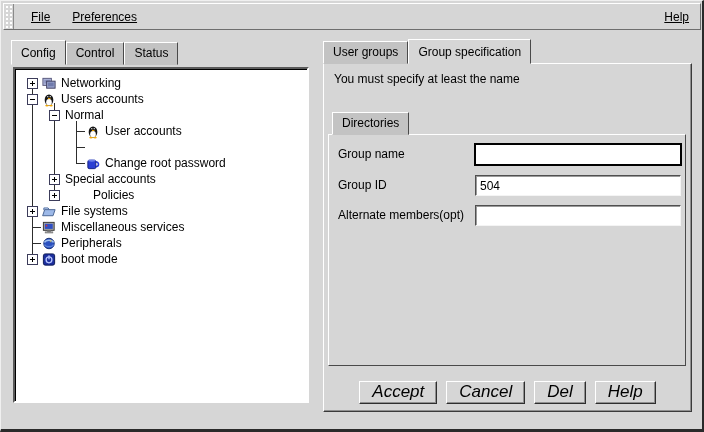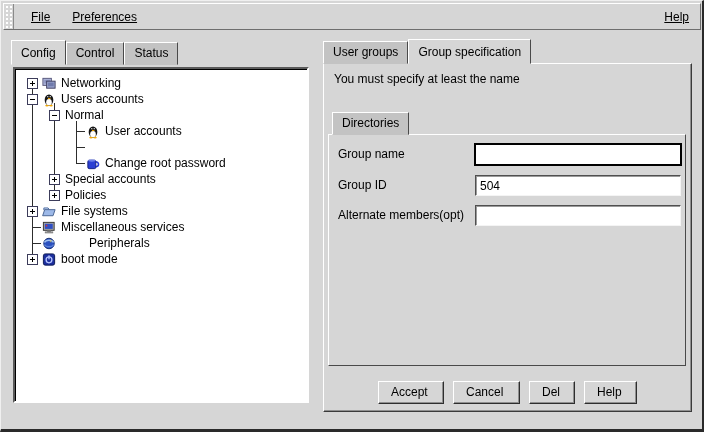--- a/index.html
+++ b/index.html
@@ -98,22 +98,22 @@
   }
   
   .button-row {
     position: absolute; left: 0; right: 0; top: 316px; height: 24px;
     display: flex; justify-content: center; align-items: center; gap: 9px;
   }
   .btn {
     height: 23px; background: #d6d6d6; cursor: default;
     border: 1px solid; border-color: #ffffff #2e2e2e #2e2e2e #ffffff;
     box-shadow: inset -1px -1px 0 #8f8f8f;
-    font-family: "Liberation Sans", "DejaVu Sans", sans-serif; font-size: 12px;
-    padding: 0 12px; min-width: 46px; text-align: left;
+    font-family: "Liberation Sans", "DejaVu Sans", sans-serif; font-size: 17px;
+    padding: 0 12px; min-width: 46px; text-align: left; font-style: italic;
   }
   .btn-accept { min-width: 66px; } .btn-cancel { min-width: 67px; }
   .btn-del { min-width: 46px; }   .btn-help { min-width: 53px; }
 </style>
 </head>
 <body>
 
 <div class="window">
 
   <div class="menubar">
@@ -190,41 +190,41 @@
         <svg class="ticon" viewBox="0 0 16 16">
             <path d="M10.5 6.2 q3.4 0.1 3.4 2.7 q0 2.6 -3.4 2.7" fill="none" stroke="#2b3fd4" stroke-width="1.7"></path>
             <rect x="2.5" y="4.5" width="8.5" height="9" rx="1.5" fill="#2b3fd4" stroke="#141f7a"></rect>
             <ellipse cx="6.75" cy="4.9" rx="4" ry="1.1" fill="#6f80e8"></ellipse>
           </svg>
         <span class="tlabel">Change root password</span>
       </div>
       <div class="trow" style="top:100px; padding-left:48px;">
         <span class="tlabel">Special accounts</span>
       </div>
-      <div class="trow" style="top:116px; padding-left:48px;">
+      <div class="trow" style="top:116px; padding-left:76px;">
         <span class="tlabel">Policies</span>
       </div>
       <div class="trow" style="top:132px; padding-left:24px;">
         <svg class="ticon" viewBox="0 0 16 16">
             <path d="M2.5 6.5 V4.2 h4.5 l1.2 1.6" fill="#cddcf4" stroke="#4a6aa0"></path>
             <path d="M1.2 12.5 L3.4 6 H14.5 L12.3 12.5 Z" fill="#9db9e8" stroke="#44608f"></path>
           </svg>
         <span class="tlabel">File systems</span>
       </div>
       <div class="trow" style="top:148px; padding-left:24px;">
         <svg class="ticon" viewBox="0 0 16 16">
             <rect x="2" y="2.5" width="11.5" height="8.5" fill="#a8a8a8" stroke="#333"></rect>
             <rect x="3.5" y="4" width="8.5" height="5.5" fill="#2f4fc4"></rect>
             <circle cx="5.4" cy="6" r="0.9" fill="#e03030"></circle>
             <rect x="6" y="11" width="4" height="1.6" fill="#787878"></rect>
             <rect x="3.8" y="12.6" width="8.4" height="1.3" fill="#989898" stroke="#555" stroke-width="0.4"></rect>
           </svg>
         <span class="tlabel">Miscellaneous services</span>
       </div>
-      <div class="trow" style="top:164px; padding-left:24px;gap:28px;">
+      <div class="trow" style="top:164px; padding-left:24px;">
         <svg class="ticon" viewBox="0 0 16 16">
             <circle cx="8" cy="8" r="5.6" fill="#2a50c0" stroke="#102a70"></circle>
             <path d="M3.2 7 a5 3.4 0 0 1 9.6 0" fill="none" stroke="#9ec0f0" stroke-width="1.5"></path>
             <path d="M12.8 9 a5 3.4 0 0 1 -9.6 0" fill="none" stroke="#5d82d8" stroke-width="1.3"></path>
             <polygon points="9,3 11,5.2 9.6,5.4 10.8,7.2 8.6,5.6 10,5.2" fill="#f5d020"></polygon>
           </svg>
         <span class="tlabel">Peripherals</span>
       </div>
       <div class="trow" style="top:180px; padding-left:24px;">
         <svg class="ticon" viewBox="0 0 16 16">

